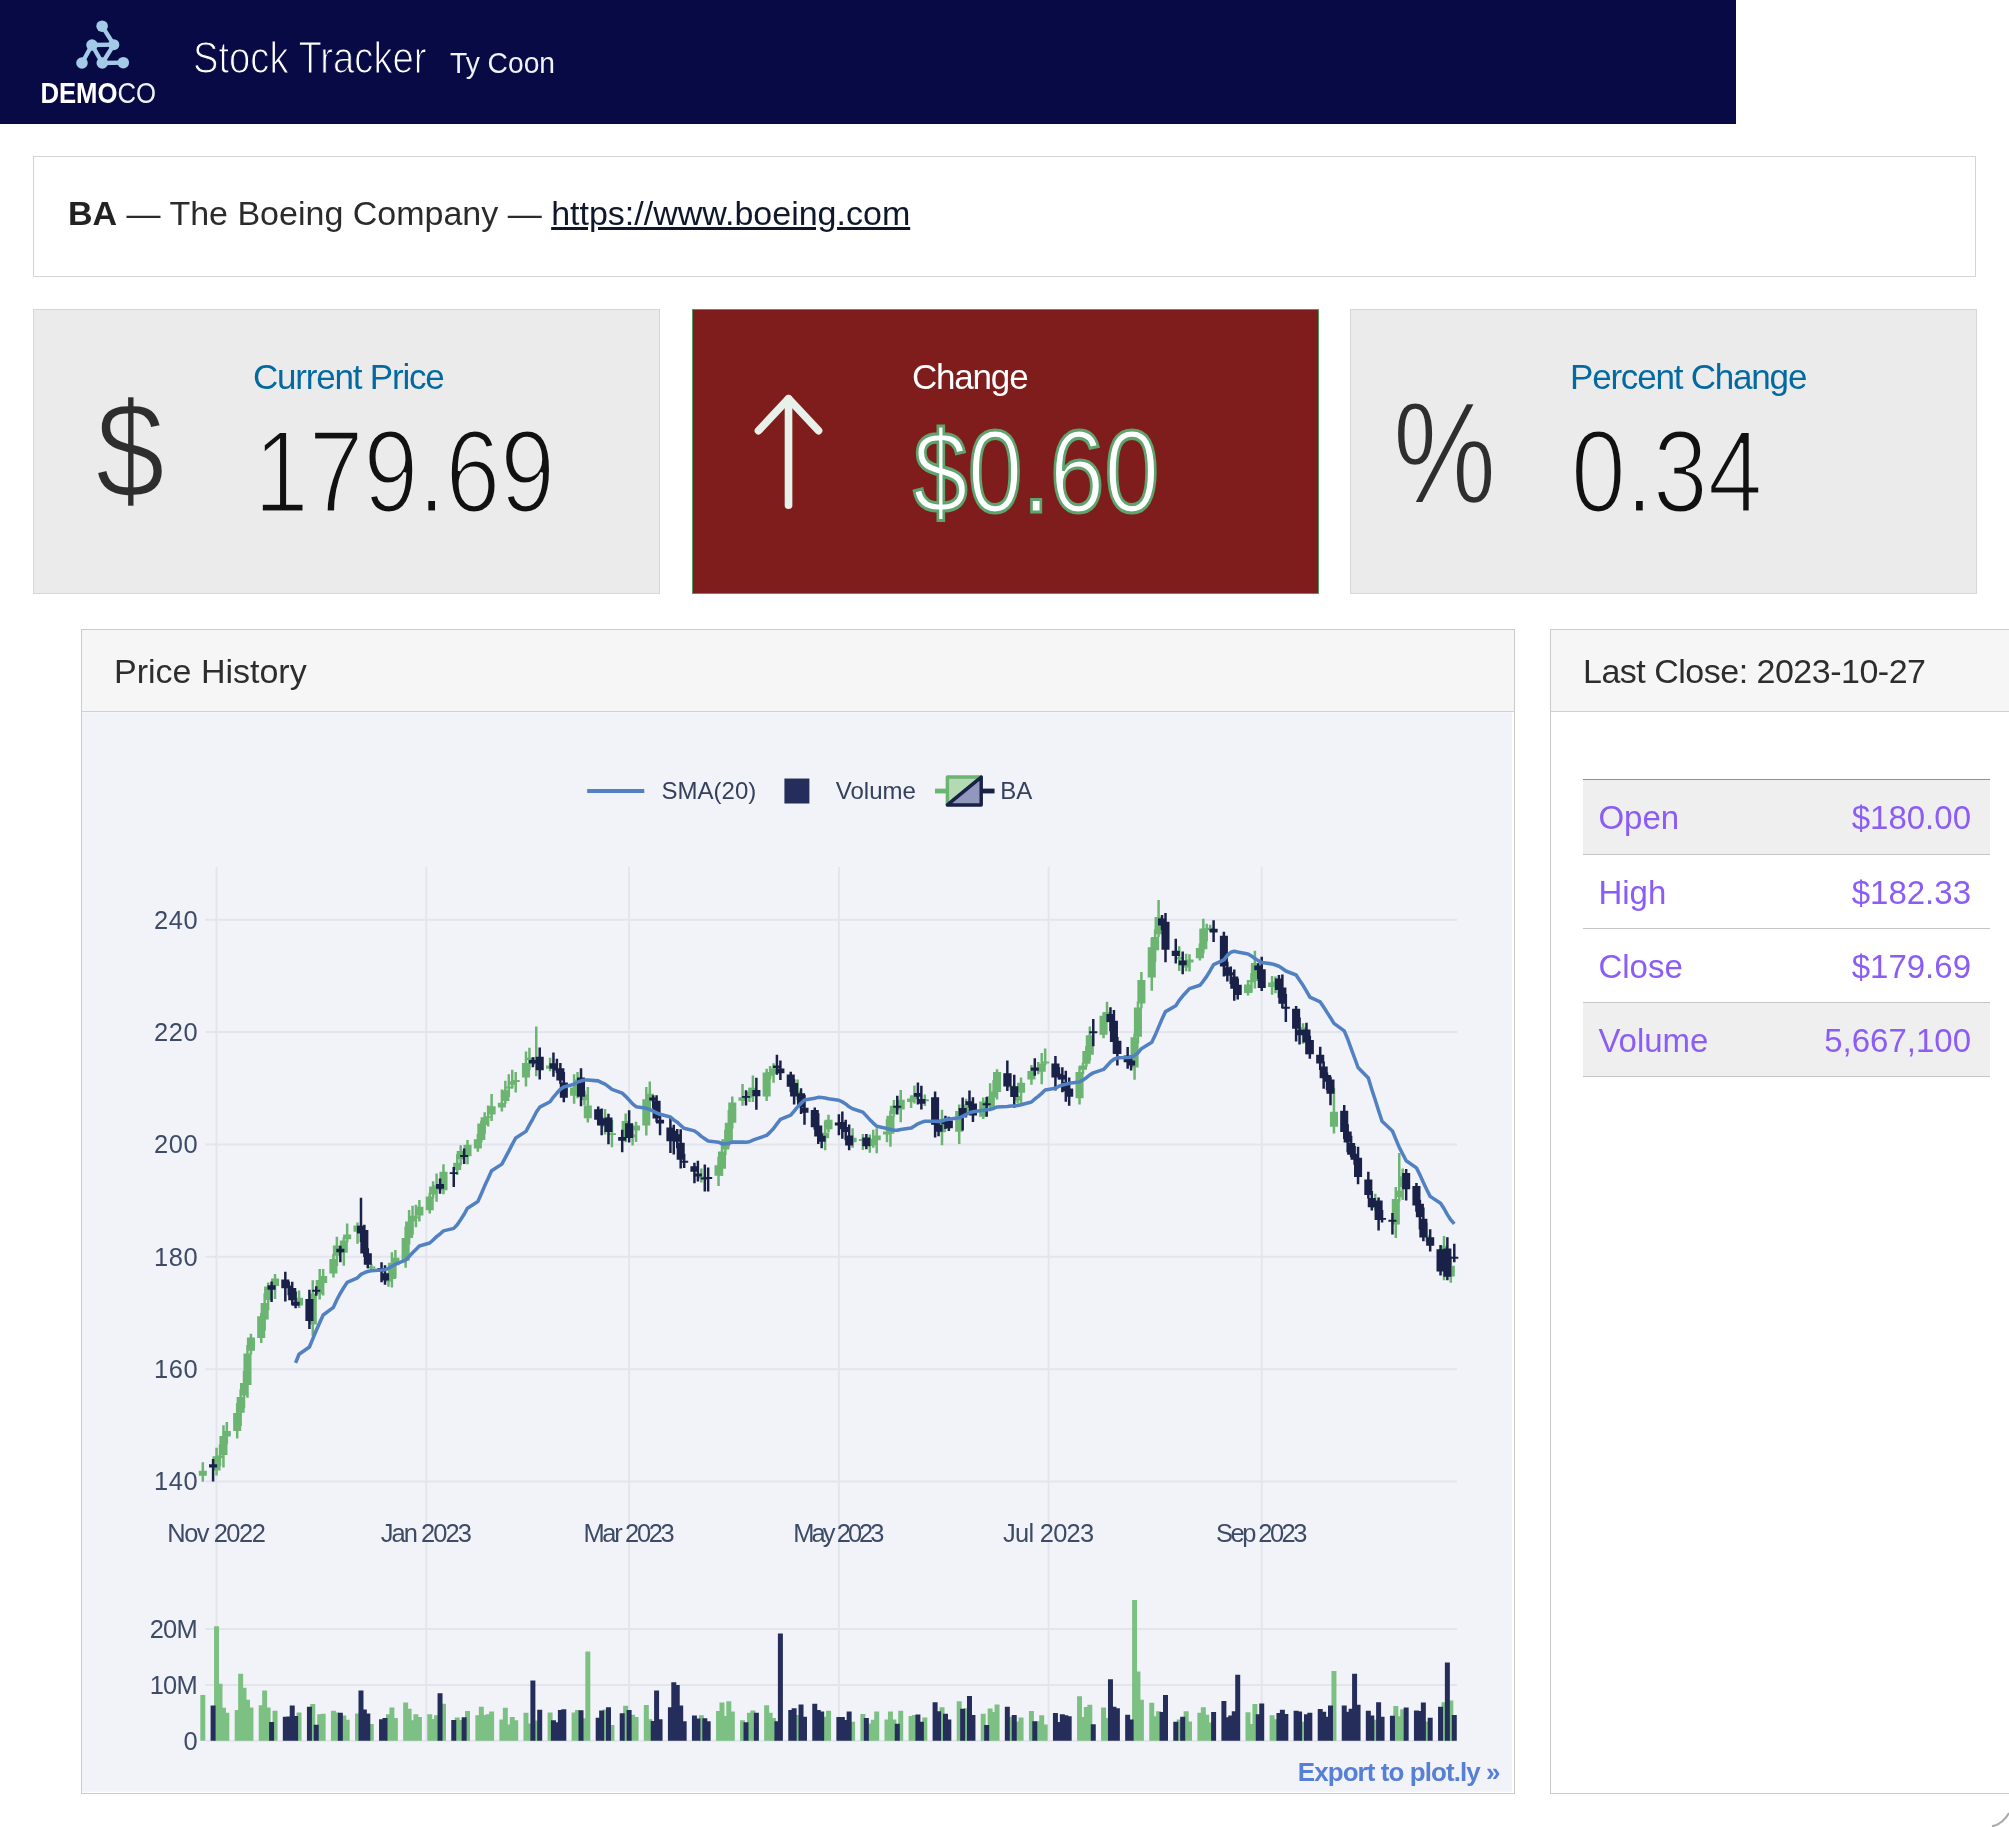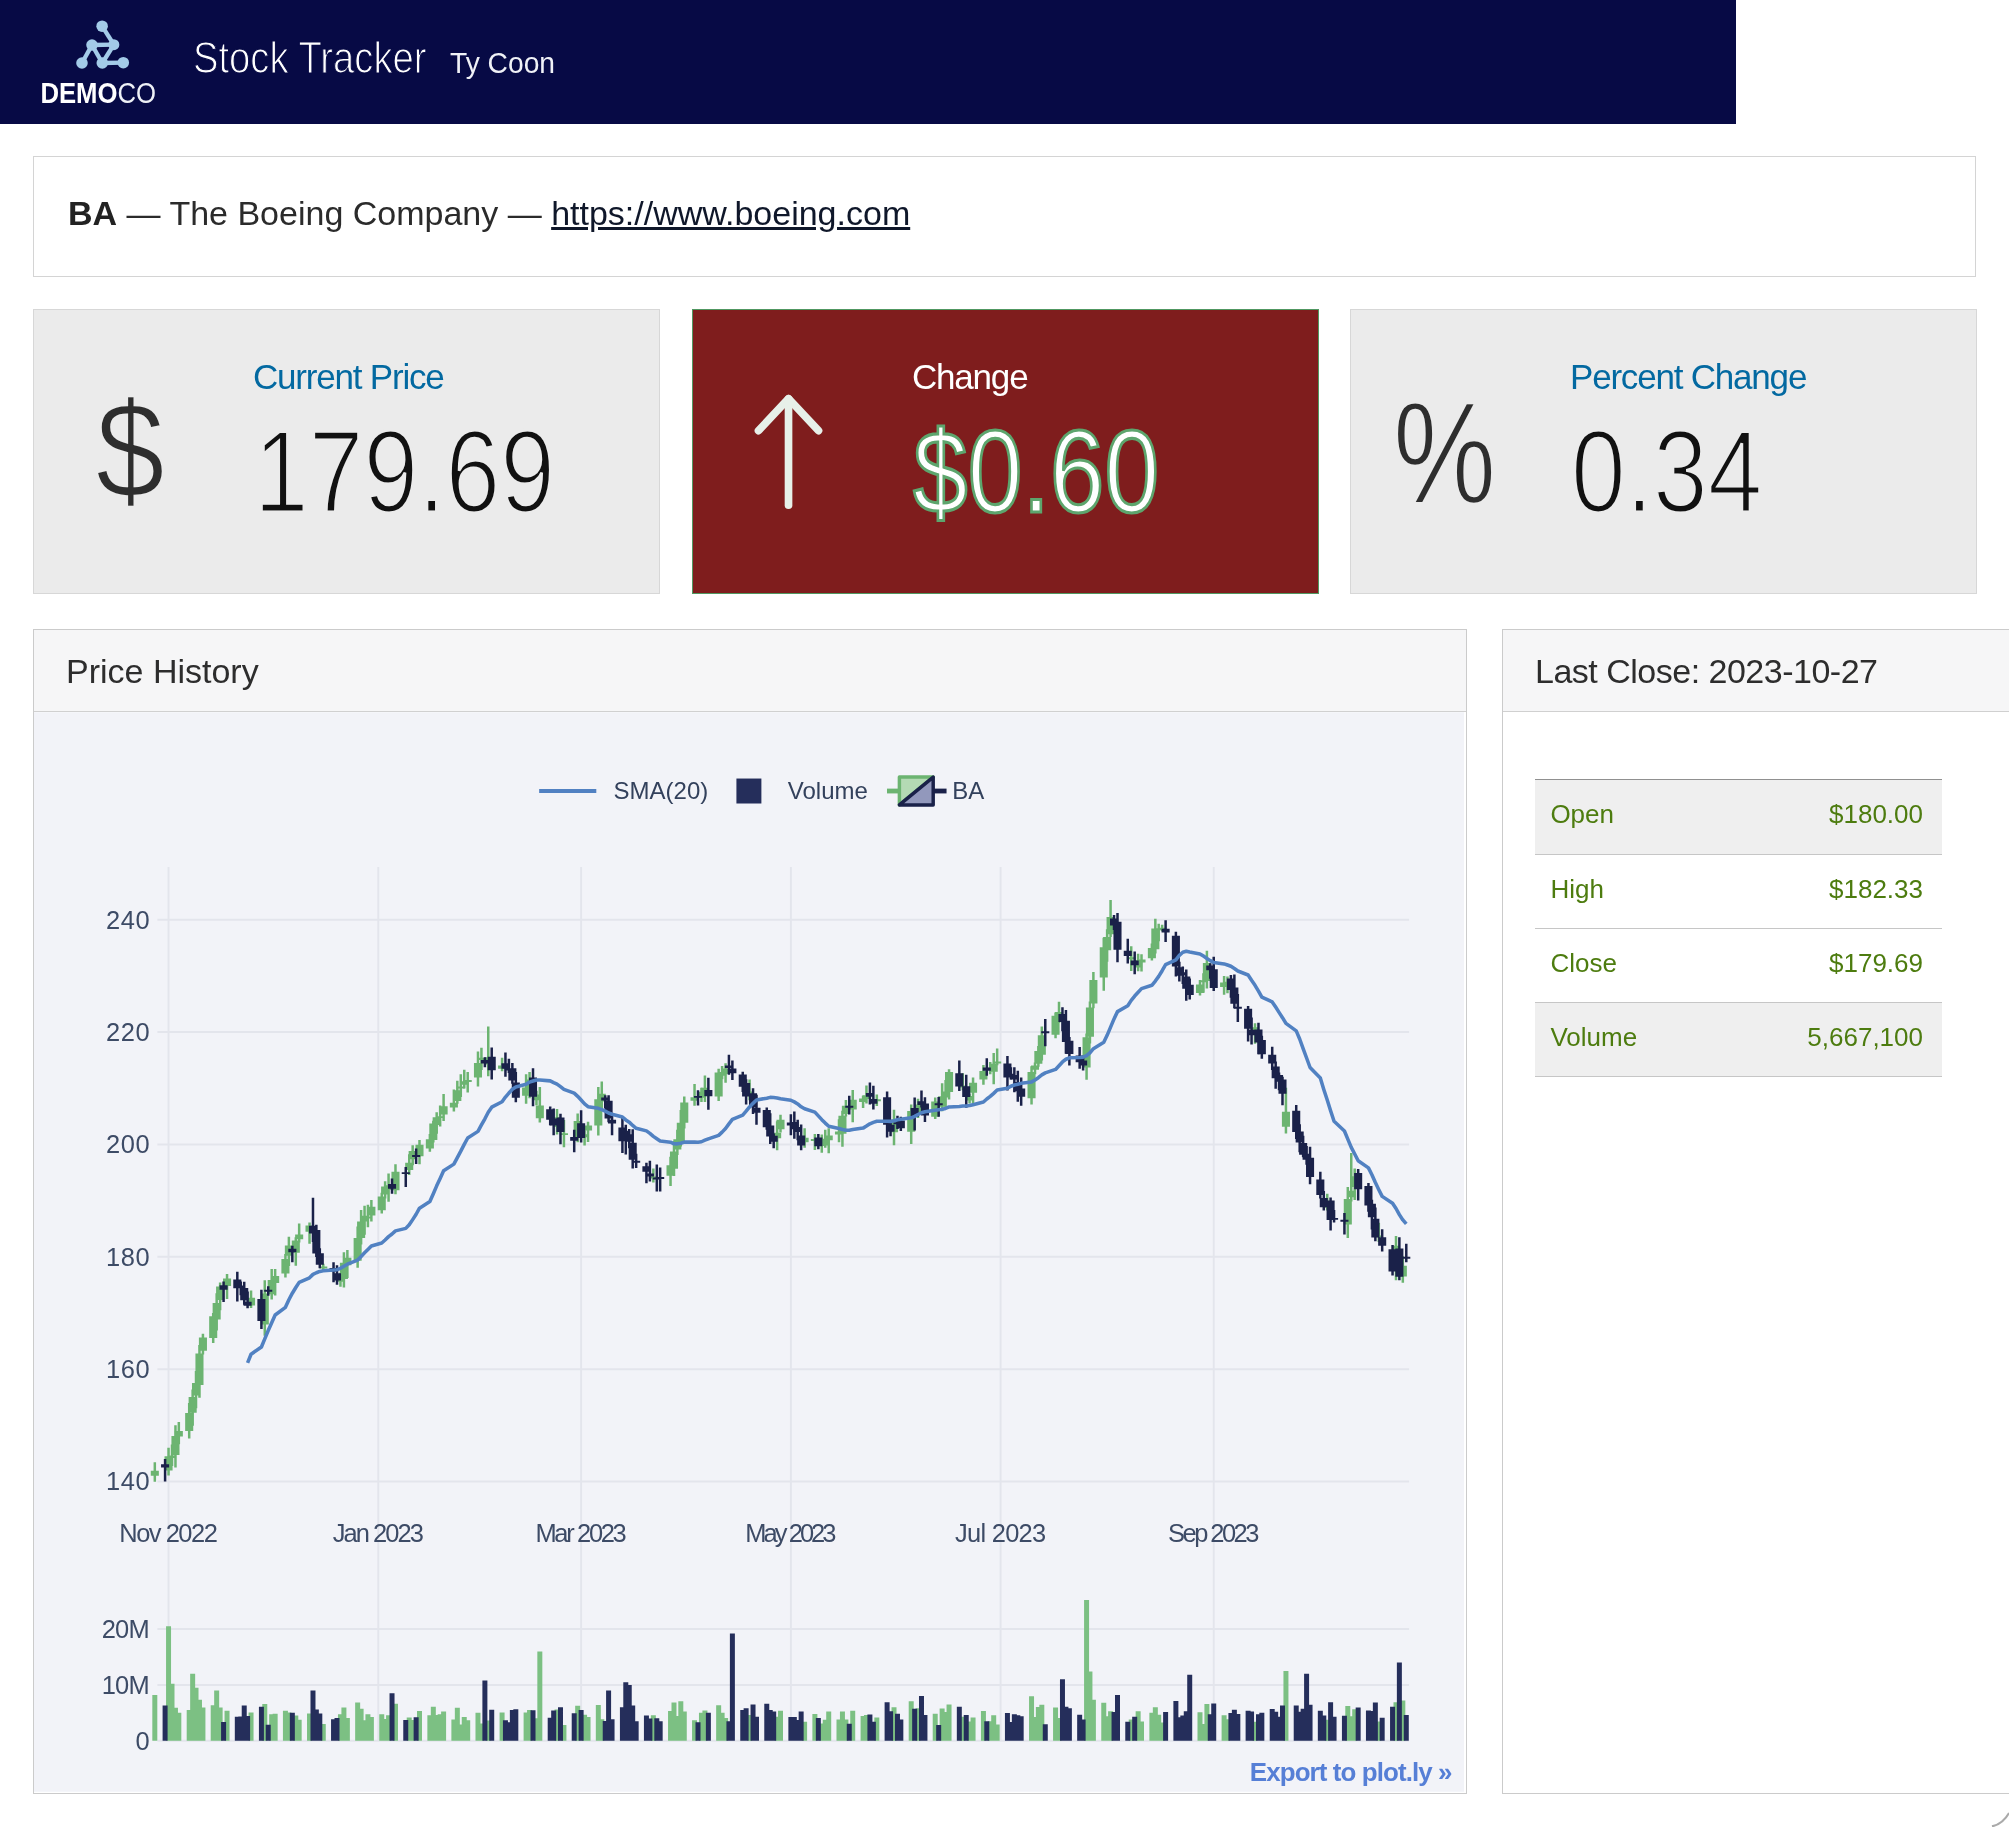--- a/index.html
+++ b/index.html
@@ -13,28 +13,28 @@
 .ticker a { color:#0f172a; text-decoration:underline; }
 .card { position:absolute; top:309px; width:627px; height:285px; background:#ebebeb; border:1.9px solid #d7d7d7; }
 .card.green { background:#7f1d1d; border-color:#509761; }
 .c1 { left:33px; } .c2 { left:692px; } .c3 { left:1350px; }
 .card .icon { position:absolute; left:38px; top:0; width:116px; height:281px; display:flex; align-items:center; justify-content:center; }
 .card .icon .glyph { font-size:137px; color:#2e2e2e; -webkit-text-stroke:2.3px #ebebeb; transform:scaleX(0.91); }
 .card .label { position:absolute; left:219px; top:47px; font-size:35px; color:#0369a1; letter-spacing:-1.2px; white-space:nowrap; }
 .card.green .label { color:#fff; }
 .card .value { position:absolute; left:220px; top:95px; font-size:116px; color:#111; -webkit-text-stroke:3.1px #ebebeb; transform:scaleX(0.848); transform-origin:0 0; white-space:nowrap; }
 .card.green .value { color:#fff; -webkit-text-stroke:3.1px #5da56d; }
-.panel { position:absolute; top:629px; height:1165px; background:#fff; border:1.9px solid #cbcbcb; }
+.panel { position:absolute; top:629px; height:1165px; background:#fff; border:1.9px solid #cbcbcb;margin-left:48px; }
 .panel .head { position:absolute; left:0; top:0; width:100%; height:82px; background:#f6f6f7; border-bottom:1.9px solid #d0d0d0; }
 .panel .head .t { position:absolute; left:32px; top:22px; font-size:34px; color:#2d2d2d; white-space:nowrap; }
 .p1 { left:33px; width:1434px; }
 .p2 { left:1502px; width:553px; }
 .chartbody { position:absolute; left:0px; top:82px; }
 .tbl { position:absolute; left:32px; top:149px; width:407px; border-top:1.9px solid #909090; border-bottom:1.9px solid #c6c6c6; }
-.tbl .row { height:74px; border-top:1px solid #c6c6c6; position:relative; font-size:26px; color:#4d7c0f; }
+.tbl .row { height:74px; border-top:1px solid #c6c6c6; position:relative; font-size:33px; color:#8b5cf6; }
 .tbl .row:first-child { border-top:none; }
 .tbl .row.odd { background:#efefef; }
 .tbl .row .k { position:absolute; left:15.4px; top:19px; }
 .tbl .row .v { position:absolute; right:19px; top:19px; }
 .grip { position:absolute; right:0px; bottom:0px; }
 </style></head>
 <body>
 <div class="header">
   <div class="logo"><svg width="130" height="108" viewBox="0 0 135 112">
 <g stroke="#a3cbe8" stroke-width="4.5" fill="none">

